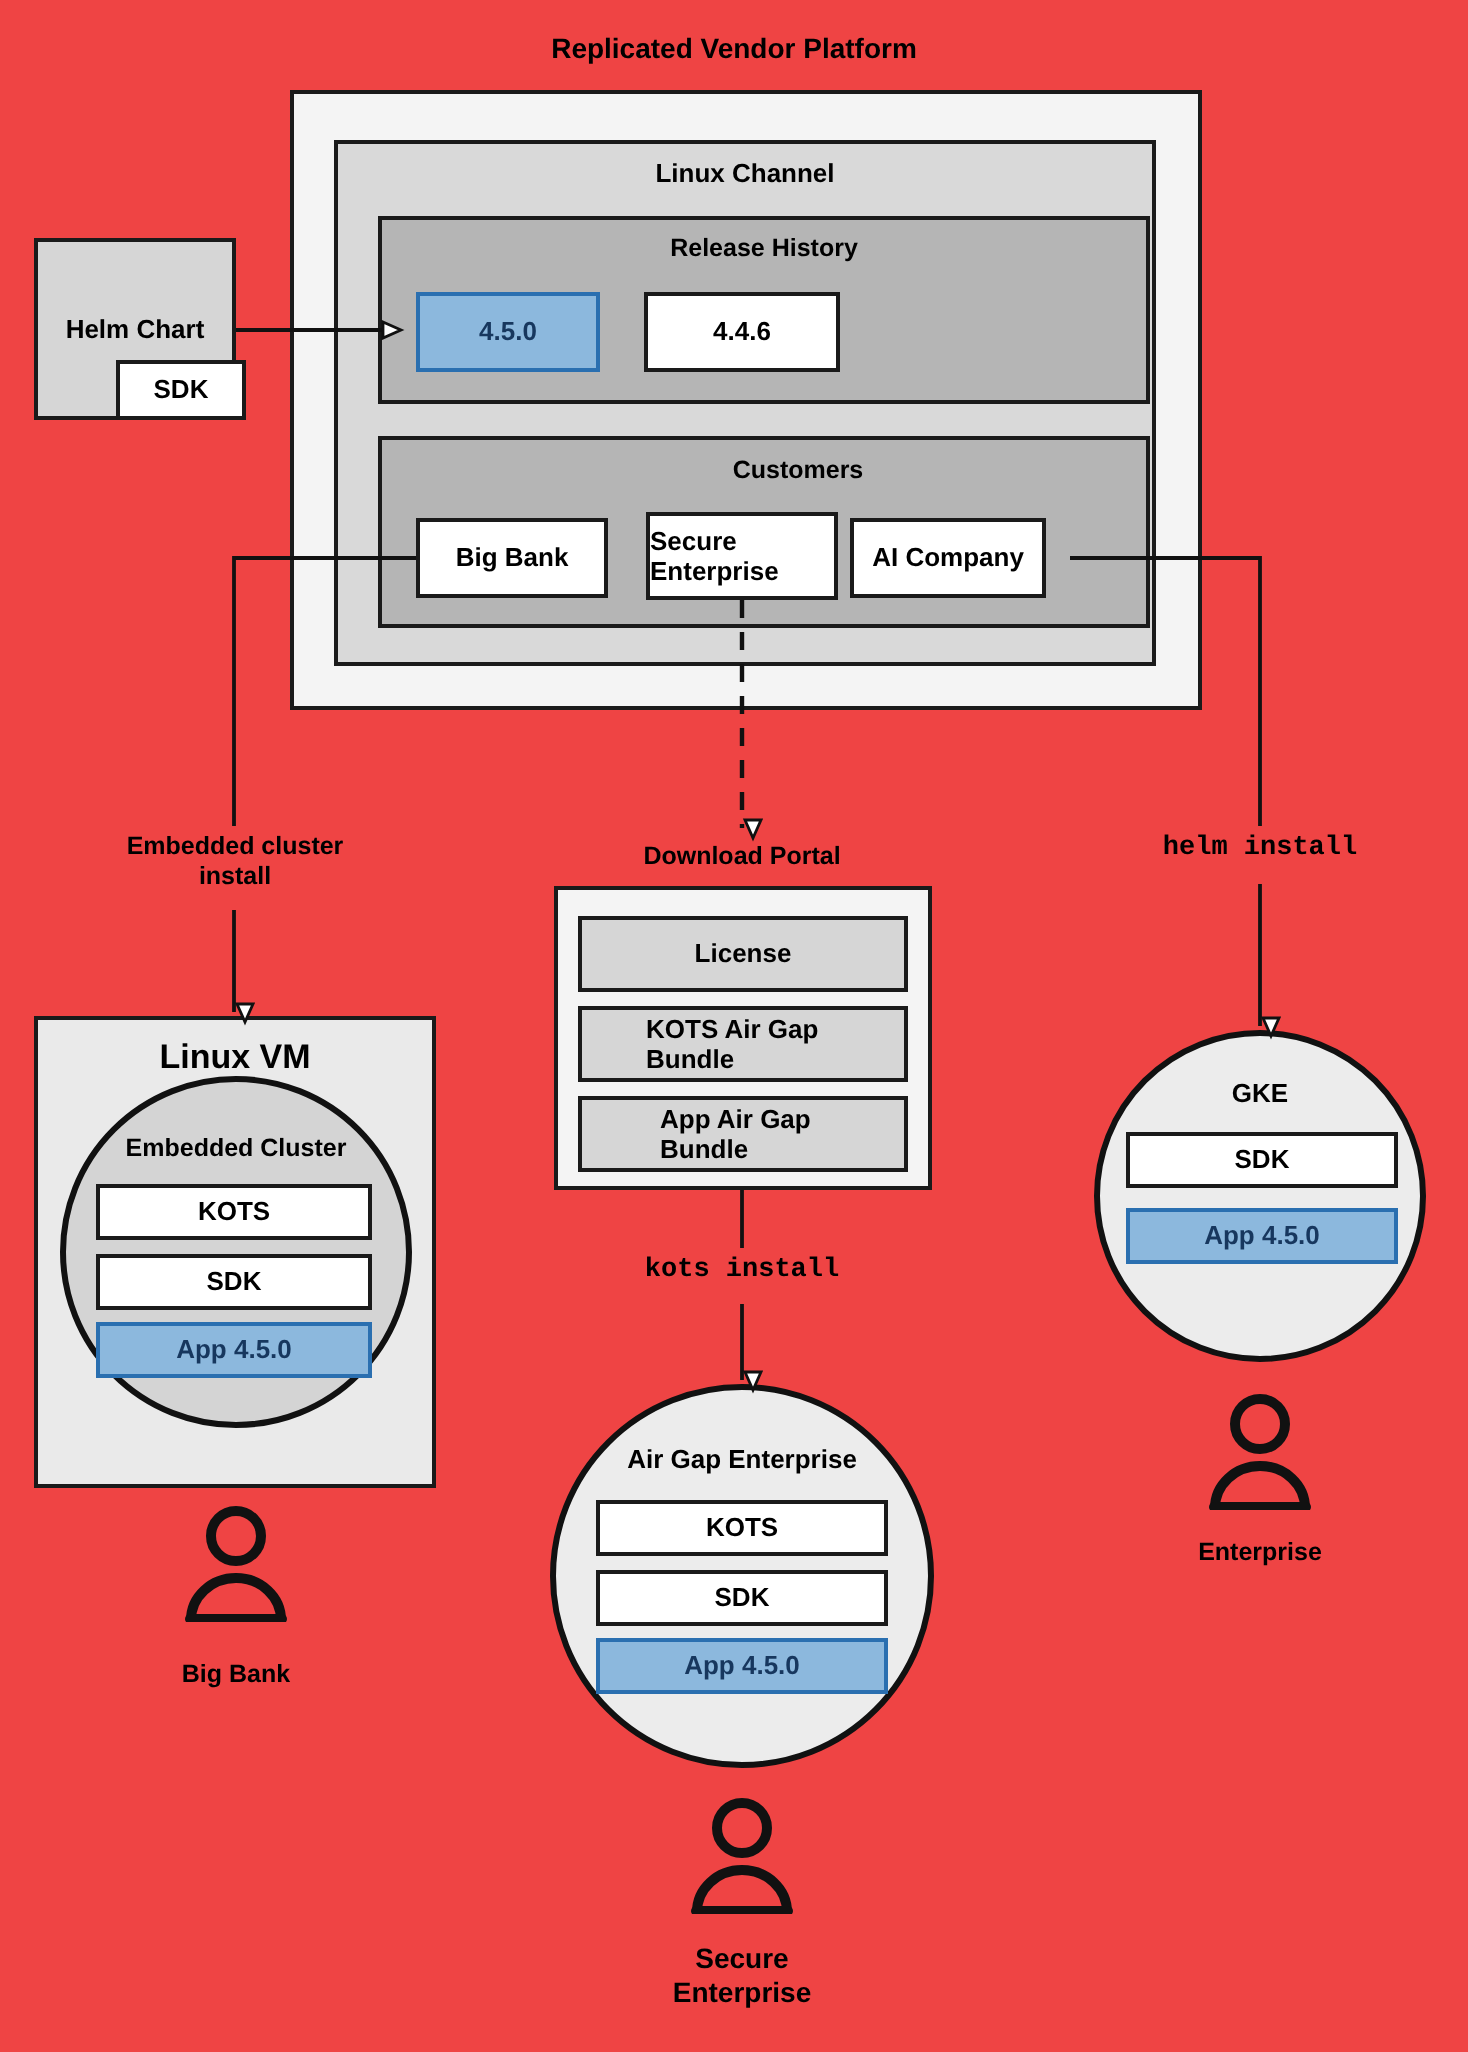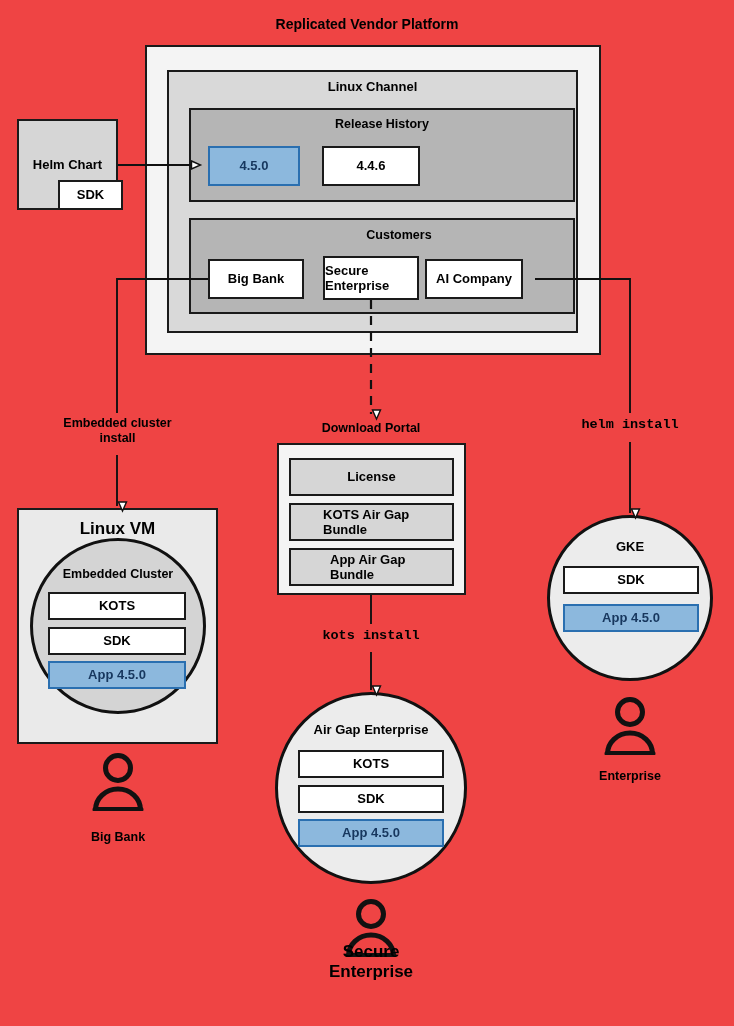--- a/index.html
+++ b/index.html
@@ -188,21 +188,21 @@
     <span>App 4.5.0</span>
   </div>
 
   <div class="person" style="left:343px; top:899px; width:56px; height:58px;">
     <svg viewBox="0 0 56 58" width="56" height="58">
       <circle cx="28" cy="15" r="12.5" fill="none" stroke="#111111" stroke-width="5"></circle>
       <path d="M5.5 57 A22.5 21 0 0 1 50.5 57" fill="none" stroke="#111111" stroke-width="5" stroke-linecap="round"></path>
       <line x1="5" y1="56.5" x2="51" y2="56.5" stroke="#111111" stroke-width="5" stroke-linecap="round"></line>
     </svg>
   </div>
-  <div class="txt" style="left:296px; top:942px; width:150px; font-size:17px;">Secure
+  <div class="txt" style="left:296px; top:971px; width:150px; font-size:14px;">Secure
 Enterprise</div>
 
   <div class="circle circ-light" style="left:547px; top:515px; width:166px; height:166px;"></div>
   <div class="box-title" style="left:547px; top:539px; width:166px; font-size:13px;">GKE</div>
 
   <div class="box white" style="left:563px; top:566px; width:136px; height:28px; font-size:13px;">
     <span>SDK</span>
   </div>
   <div class="box blue" style="left:563px; top:604px; width:136px; height:28px; font-size:13px;">
     <span>App 4.5.0</span>

